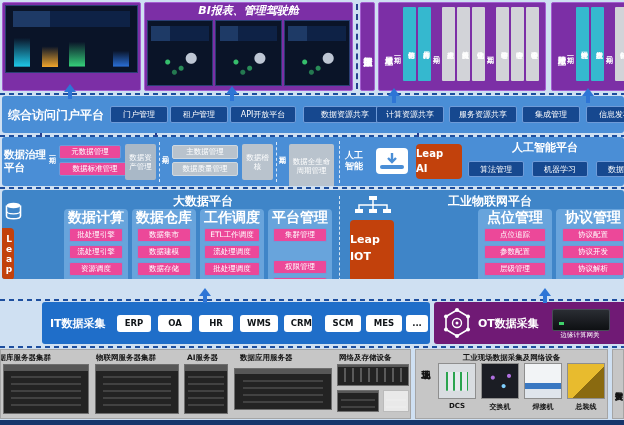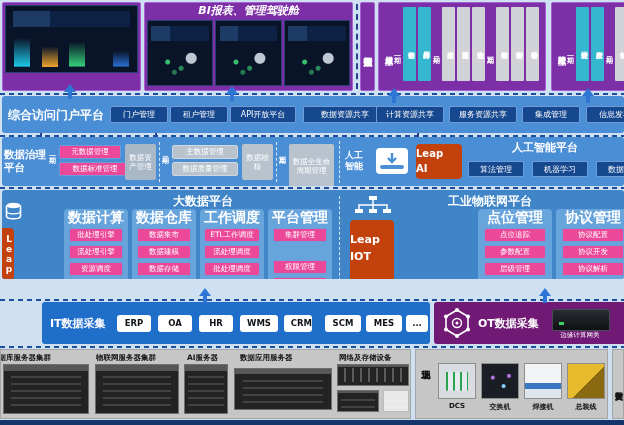--- a/index.html
+++ b/index.html
@@ -307,20 +307,21 @@
     <div class="srv" style="left:2px;top:14px;width:86px;height:50px;"></div>
     <div class="srv" style="left:94px;top:14px;width:84px;height:50px;"></div>
     <div class="srv" style="left:183px;top:14px;width:44px;height:50px;"></div>
     <div class="srv" style="left:233px;top:18px;width:98px;height:42px;"></div>
     <div class="srv rack" style="left:336px;top:14px;width:72px;height:22px;"></div>
     <div class="srv" style="left:336px;top:40px;width:42px;height:22px;"></div>
     <div class="srv" style="left:382px;top:40px;width:26px;height:22px;background:#e9e9e9;border-color:#bbb;"></div>
   </div>
 
   <div class="gpanel" style="left:415px;top:349px;width:193px;height:70px;">
+    <div class="glabel" style="left:0;right:0;text-align:center;">工业现场数据采集及网络设备</div>
     <div class="vt abs" style="left:3px;top:13px;font-size:9px;font-weight:bold;color:#141414;">工业现场</div>
     <div class="fbox f0" style="left:22px;top:13px;width:38px;height:36px;"></div>
     <div class="fbox f1" style="left:65px;top:13px;width:38px;height:36px;"></div>
     <div class="fbox f2" style="left:108px;top:13px;width:38px;height:36px;"></div>
     <div class="fbox f3" style="left:151px;top:13px;width:38px;height:36px;"></div>
     <div class="fcap" style="left:22px;top:52px;width:38px;">DCS</div>
     <div class="fcap" style="left:65px;top:52px;width:38px;">交换机</div>
     <div class="fcap" style="left:108px;top:52px;width:38px;">焊接机</div>
     <div class="fcap" style="left:151px;top:52px;width:38px;">总装线</div>
   </div>

